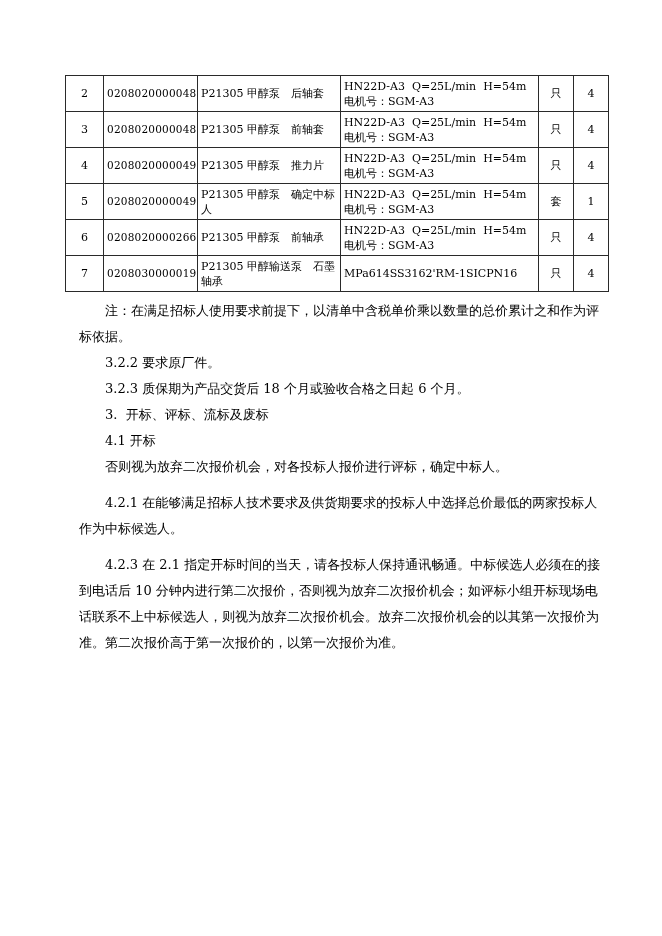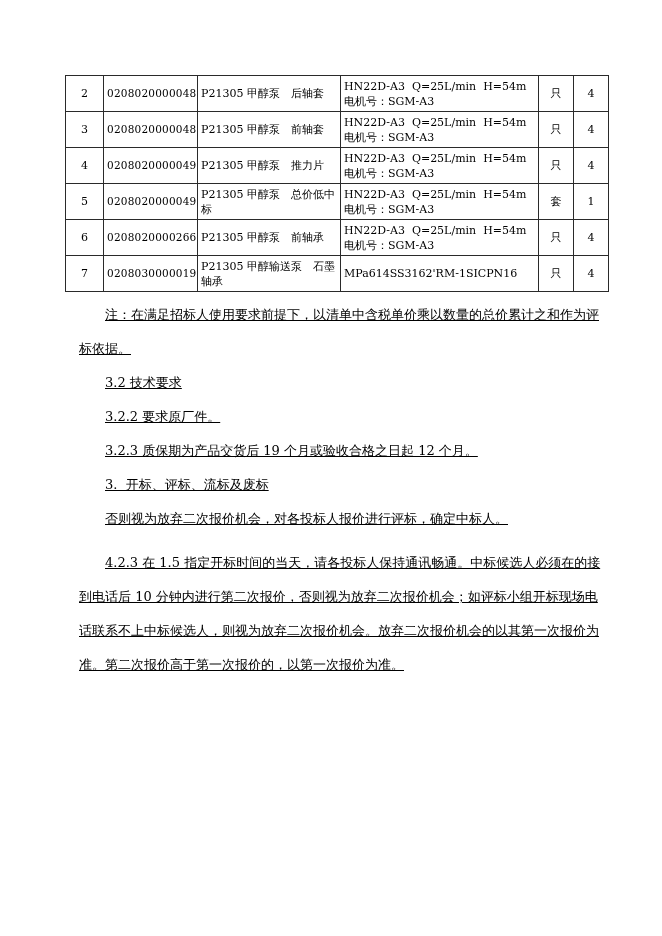--- a/index.html
+++ b/index.html
@@ -38,22 +38,21 @@
   .doc-table td.c-qty { text-align: center; }
   .doc-table td.c-code { text-align: center; font-size: 10.5px; letter-spacing: 0.2px; }
   .doc-table td.c-name,
   .doc-table td.c-spec { text-align: left; white-space: pre-wrap; word-break: break-word; }
   .body-text {
     position: absolute;
     left: 79px;
     top: 298px;
     width: 531px;
     font-size: 13px;
-    line-height: 34px;
-    text-decoration: underline;
+    line-height: 26px;
   }
   .body-text p {
     margin: 0;
     text-indent: 2em;
     white-space: pre-wrap;
     word-break: break-all;
   }
   .body-text p.gap-above { margin-top: 10px; }
 </style>
 </head>
@@ -91,21 +90,21 @@
         <td class="c-num">4</td>
         <td class="c-code">02080200000490</td>
         <td class="c-name">P21305 甲醇泵　推力片</td>
         <td class="c-spec">HN22D-A3  Q=25L/min  H=54m  电机号：SGM-A3</td>
         <td class="c-unit">只</td>
         <td class="c-qty">4</td>
       </tr>
       <tr>
         <td class="c-num">5</td>
         <td class="c-code">02080200000491</td>
-        <td class="c-name">P21305 甲醇泵　总价低中标</td>
+        <td class="c-name">P21305 甲醇泵　确定中标人</td>
         <td class="c-spec">HN22D-A3  Q=25L/min  H=54m  电机号：SGM-A3</td>
         <td class="c-unit">套</td>
         <td class="c-qty">1</td>
       </tr>
       <tr>
         <td class="c-num">6</td>
         <td class="c-code">02080200002660</td>
         <td class="c-name">P21305 甲醇泵　前轴承</td>
         <td class="c-spec">HN22D-A3  Q=25L/min  H=54m  电机号：SGM-A3</td>
         <td class="c-unit">只</td>
@@ -117,21 +116,22 @@
         <td class="c-name">P21305 甲醇输送泵　石墨轴承</td>
         <td class="c-spec">MPa614SS3162'RM-1SICPN16</td>
         <td class="c-unit">只</td>
         <td class="c-qty">4</td>
       </tr>
     </tbody>
   </table>
 
   <div class="body-text">
     <p>注：在满足招标人使用要求前提下，以清单中含税单价乘以数量的总价累计之和作为评标依据。</p>
-    <p>3.2 技术要求</p>
     <p>3.2.2 要求原厂件。</p>
-    <p>3.2.3 质保期为产品交货后 19 个月或验收合格之日起 12 个月。</p>
+    <p>3.2.3 质保期为产品交货后 18 个月或验收合格之日起 6 个月。</p>
     <p>3.  开标、评标、流标及废标</p>
+    <p>4.1 开标</p>
     <p>否则视为放弃二次报价机会，对各投标人报价进行评标，确定中标人。</p>
-    <p class="gap-above">4.2.3 在 1.5 指定开标时间的当天，请各投标人保持通讯畅通。中标候选人必须在的接到电话后 10 分钟内进行第二次报价，否则视为放弃二次报价机会；如评标小组开标现场电话联系不上中标候选人，则视为放弃二次报价机会。放弃二次报价机会的以其第一次报价为准。第二次报价高于第一次报价的，以第一次报价为准。</p>
+    <p class="gap-above">4.2.1 在能够满足招标人技术要求及供货期要求的投标人中选择总价最低的两家投标人作为中标候选人。</p>
+    <p class="gap-above">4.2.3 在 2.1 指定开标时间的当天，请各投标人保持通讯畅通。中标候选人必须在的接到电话后 10 分钟内进行第二次报价，否则视为放弃二次报价机会；如评标小组开标现场电话联系不上中标候选人，则视为放弃二次报价机会。放弃二次报价机会的以其第一次报价为准。第二次报价高于第一次报价的，以第一次报价为准。</p>
   </div>
 
 </div>
 
 </body></html>

